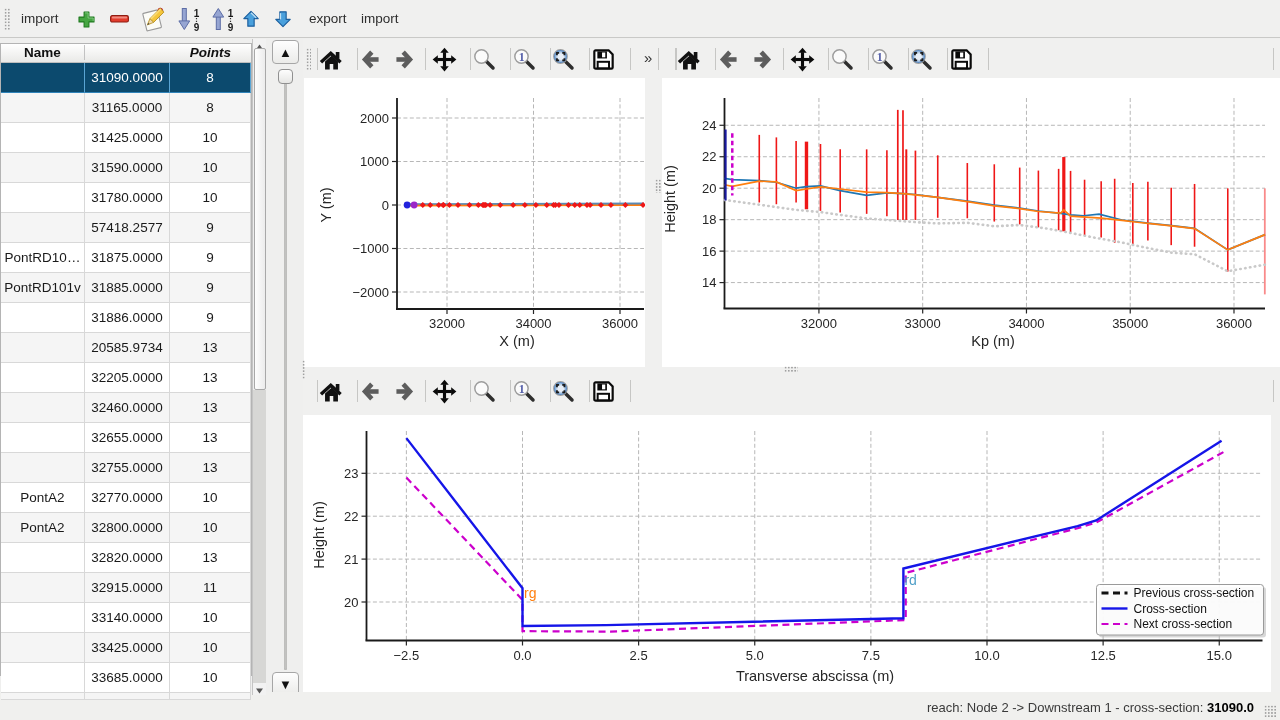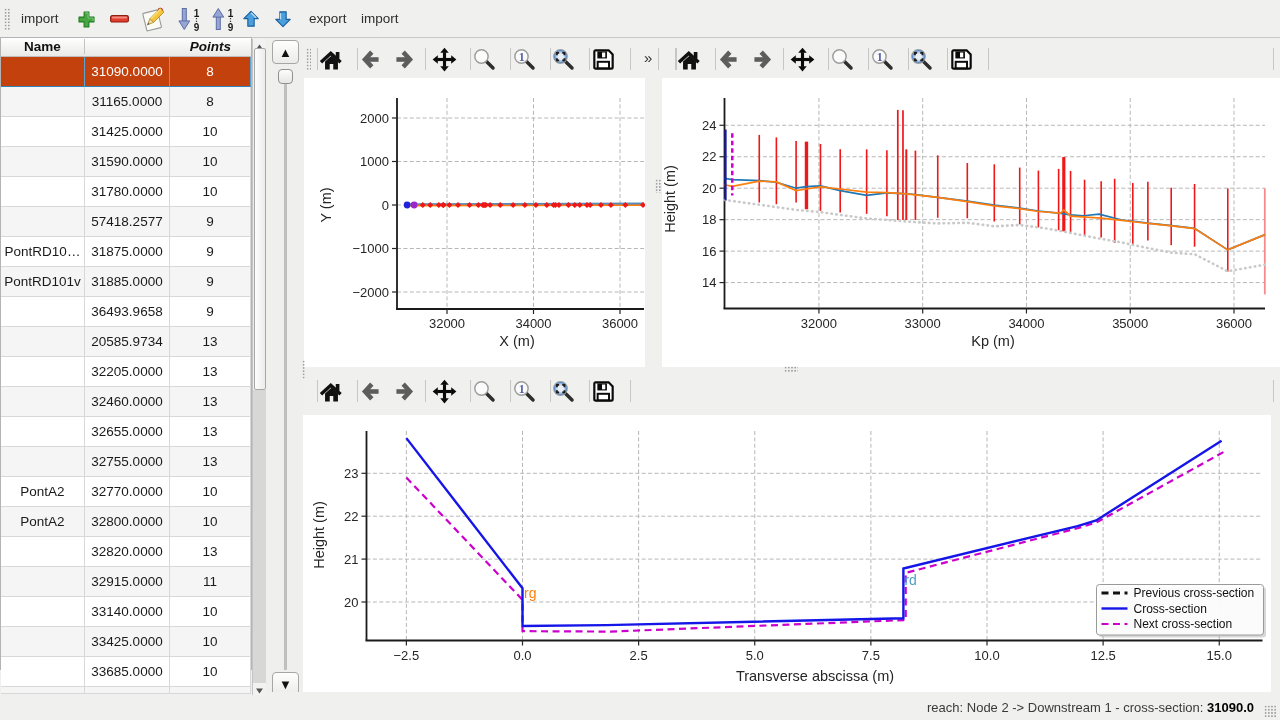--- a/index.html
+++ b/index.html
@@ -1,26 +1,26 @@
 <!DOCTYPE html>
 <html><head><meta charset="utf-8"><style>
 * { margin:0; padding:0; box-sizing:border-box; }
 html,body { width:1280px; height:720px; overflow:hidden; font-family:"Liberation Sans", sans-serif; background:#efefee; }
 .abs { position:absolute; }
 #app { position:relative; width:1280px; height:720px; }
 
 #menubar { position:absolute; left:0; top:0; width:1280px; height:38px; background:#f0f0ef; border-bottom:1px solid #c9c9c7; }
 .mtext { position:absolute; top:11px; font-size:13.5px; color:#2e2e2e; }
 
-#tablewrap { position:absolute; z-index:2; left:0; top:37px; width:252px; height:633px; background:#fff; border:1px solid #b4b4b4; }
+#tablewrap { position:absolute; z-index:2; left:0; top:43px; width:252px; height:633px; background:#fff; border:1px solid #b4b4b4; }
 #thead { position:absolute; left:0; top:0; width:250px; height:19px; background:linear-gradient(#ffffff,#e9e9e7); border-bottom:1px solid #bebebe; }
 #thead div { position:absolute; top:1px; font-size:13.5px; font-weight:bold; color:#111; text-align:center; }
 .trow { position:absolute; left:0; width:250px; height:30px; background:#fff; }
 .trow.alt { background:#f5f5f5; }
-.trow.sel { background:#c2410c; color:#fff; }
+.trow.sel { background:#0c4a6e; color:#fff; }
 .trow div { position:absolute; top:0; height:100%; line-height:29px; font-size:13.5px; text-align:center; color:#1a1a1a; border-right:1px solid #d8d8d8; border-bottom:1px solid #d8d8d8; }
 .trow.sel div { color:#fff; border-right-color:#5aa5d4; border-bottom-color:#2f83b9; }
 .c1 { left:0; width:84px; }
 .c2 { left:84px; width:85px; }
 .c3 { left:169px; width:81px; }
 #thead .h1 { left:0; width:84px; border-right:1px solid #c2c2c2; }
 #thead .h2 { left:84px; width:85px; border-right:1px solid #c2c2c2;margin-top:32px; }
 #thead .h3 { left:169px; width:81px;font-style:italic; }
 
 #sbar { position:absolute; z-index:2; left:252px; top:39px; width:13px; height:656px; background:#ededed; border-left:1px solid #c4c4c4; }
@@ -138,21 +138,21 @@
           <div class="c2">31875.0000</div>
           <div class="c3">9</div>
         </div>
 <div class="trow alt" style="top:210px">
           <div class="c1">PontRD101v</div>
           <div class="c2">31885.0000</div>
           <div class="c3">9</div>
         </div>
 <div class="trow nor" style="top:240px">
           <div class="c1"></div>
-          <div class="c2">36493.9658</div>
+          <div class="c2">31886.0000</div>
           <div class="c3">9</div>
         </div>
 <div class="trow alt" style="top:270px">
           <div class="c1"></div>
           <div class="c2">20585.9734</div>
           <div class="c3">13</div>
         </div>
 <div class="trow nor" style="top:300px">
           <div class="c1"></div>
           <div class="c2">32205.0000</div>

